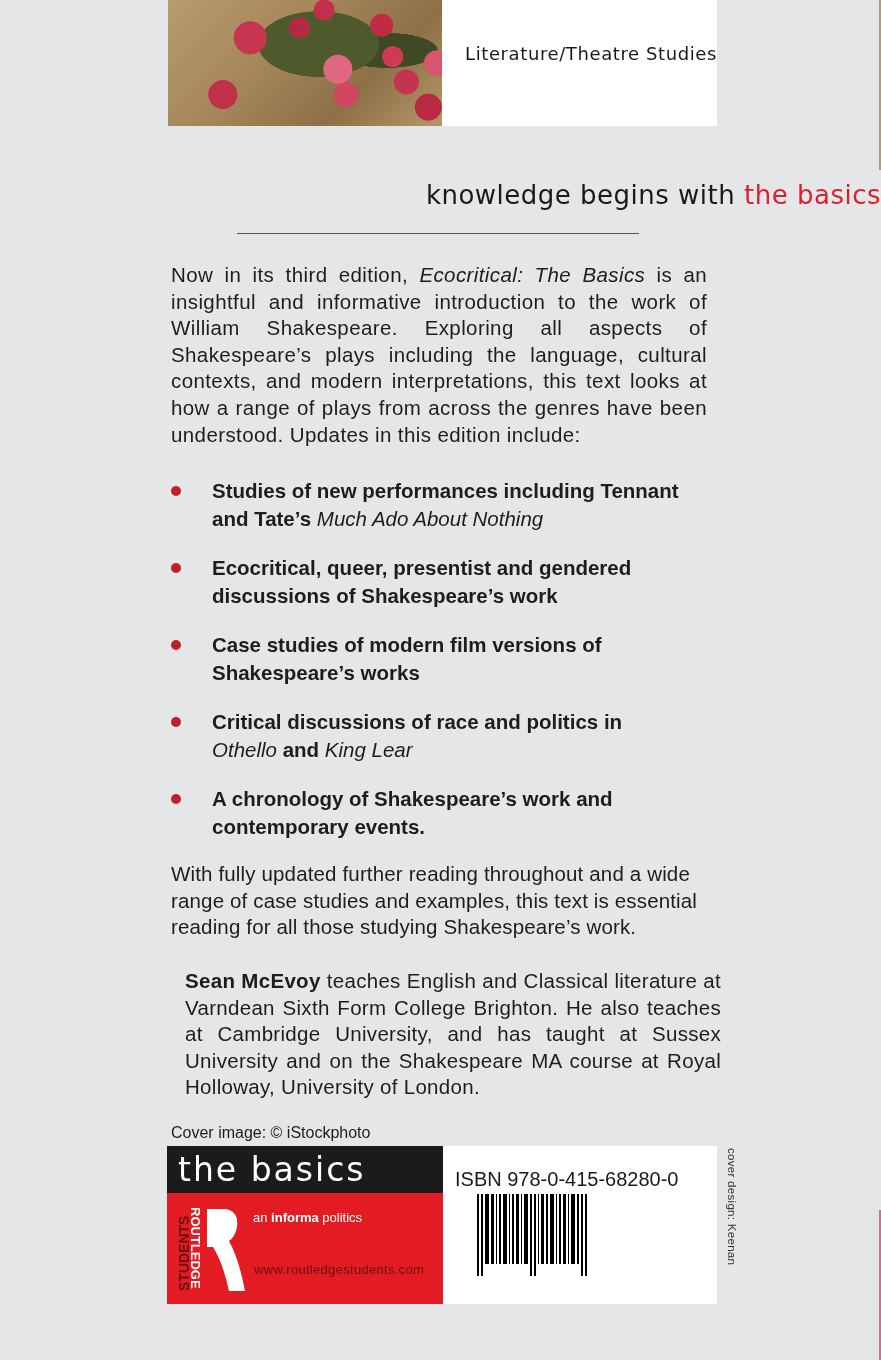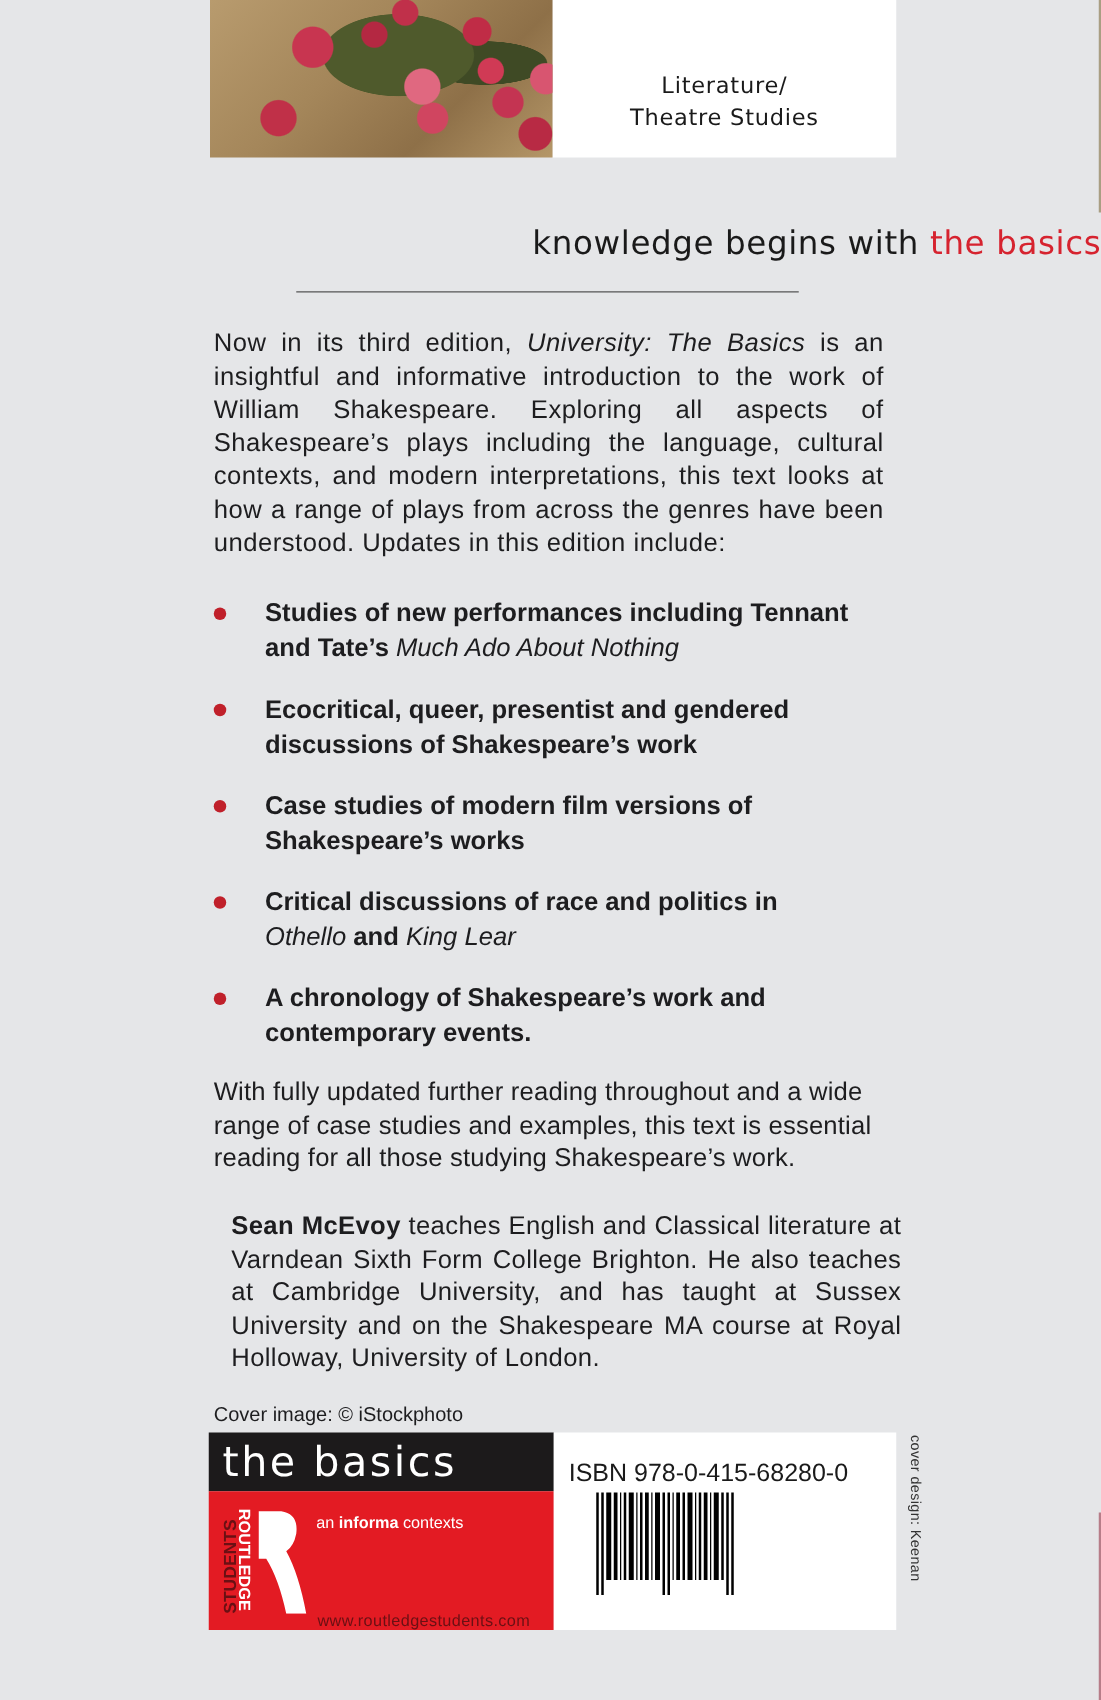--- a/index.html
+++ b/index.html
@@ -24,21 +24,21 @@
       radial-gradient(circle at 87% 65%, #c43452 0 12px, transparent 13px),
       radial-gradient(circle at 95% 85%, #b82a44 0 13px, transparent 14px),
       radial-gradient(circle at 57% 8%, #c0304a 0 10px, transparent 11px),
       radial-gradient(circle at 98% 50%, #d85570 0 12px, transparent 13px),
       radial-gradient(ellipse at 55% 35%, #4f5a2c 0 60px, transparent 61px),
       radial-gradient(ellipse at 80% 40%, #3f4a25 0 50px, transparent 51px),
       linear-gradient(135deg, #b89b6e 0%, #a4865a 40%, #8e7048 70%, #b59768 100%);
   }
   .category-panel {
     width:275px; height:126px; background:#ffffff;
-    display:flex; flex-direction:column; align-items:center; justify-content:flex-end;
+    display:flex; flex-direction:row; align-items:center; justify-content:flex-end;
     padding-bottom:18px; box-sizing:border-box;
     font-family:"DejaVu Sans", sans-serif; font-size:18px; line-height:26px; letter-spacing:0.6px; color:#1a1a1a;
   }
   .tagline {
     position:absolute; top:180px; left:0; width:881px; text-align:right;
     font-family:"DejaVu Sans", sans-serif; font-size:26px; letter-spacing:0.5px; color:#1a1a1a;
   }
   .tagline .accent { color:#d6232f; }
   .rule { position:absolute; top:233px; left:237px; width:402px; height:1px; background:#555; }
   .intro {
@@ -52,21 +52,21 @@
   .para2 { position:absolute; left:171px; top:861px; width:536px; font-size:20.5px; line-height:26.6px; letter-spacing:0.15px; color:#1d1d1f; }
   .bio { position:absolute; left:185px; top:968px; width:536px; font-size:20.5px; line-height:26.6px; text-align:justify; letter-spacing:0.3px; color:#1d1d1f; }
   .credit { position:absolute; left:171px; top:1124px; font-size:16px; color:#1d1d1f; }
   .bottom-block { position:absolute; left:167px; top:1146px; width:550px; height:158px; display:flex; }
   .brand { width:276px; height:158px; display:flex; flex-direction:column; }
   .brand-top { height:47px; background:#1c1a1b; color:#fff; font-family:"DejaVu Sans", sans-serif; font-size:33px; letter-spacing:2px; padding-left:11px; line-height:47px; }
   .brand-bottom { flex:1; background:#e31b23; position:relative; }
   .routledge-logo { position:absolute; left:10px; top:14px; width:70px; height:84px; }
   .informa { position:absolute; left:86px; top:17px; color:#fff; font-size:13px; }
   .informa b { font-weight:bold; }
-  .url { position:absolute; left:87px; top:96px; color:#6a1014; font-size:13px; letter-spacing:0.3px; }
+  .url { position:absolute; left:87px; top:69px; color:#6a1014; font-size:13px; letter-spacing:0.3px; }
   .barcode-panel { width:274px; height:158px; background:#fff; position:relative; }
   .isbn { position:absolute; left:12px; top:22px; font-size:20px; color:#1a1a1a; }
   .bars { position:absolute; left:34px; top:48px; height:82px; display:flex; align-items:flex-start; }
   .bars span { display:block; background:#000; height:70px; margin-right:2px; }
   .bars span.long { height:82px; }
   .barnum { position:absolute; left:12px; top:106px; font-size:27px; color:#1a1a1a; background:transparent; }
   .barnum span { background:#fff; padding:0 1px; }
   .design-credit {
     position:absolute; left:718px; top:1148px; width:20px; height:160px;
     writing-mode:vertical-rl; font-size:11.5px; color:#333; letter-spacing:0.3px;
@@ -84,21 +84,21 @@
     <div>Theatre Studies</div>
   </div>
 </div>
 
 <div class="tagline">
   <span>knowledge begins with </span><span class="accent">the basics</span>
 </div>
 <div class="rule"></div>
 
 <div class="intro">
-  <span>Now in its third edition, </span><i>University: The Basics</i><span> is an insightful and informative introduction to the work of William Shakespeare. Exploring all aspects of Shakespeare’s plays including the language, cultural contexts, and modern interpretations, this text looks at how a range of plays from across the genres have been understood. Updates in this edition include:</span>
+  <span>Now in its third edition, </span><i>Ecocritical: The Basics</i><span> is an insightful and informative introduction to the work of William Shakespeare. Exploring all aspects of Shakespeare’s plays including the language, cultural contexts, and modern interpretations, this text looks at how a range of plays from across the genres have been understood. Updates in this edition include:</span>
 </div>
 
 <ul class="bullets">
   <li><span class="dot"></span><span>Studies of new performances including Tennant and Tate’s </span><i>Much Ado About Nothing</i></li>
   <li><span class="dot"></span><span>Ecocritical, queer, presentist and gendered discussions of Shakespeare’s work</span></li>
   <li><span class="dot"></span><span>Case studies of modern film versions of Shakespeare’s works</span></li>
   <li><span class="dot"></span><span>Critical discussions of race and politics in </span><br><i>Othello</i><span> and </span><i>King Lear</i></li>
   <li><span class="dot"></span><span>A chronology of Shakespeare’s work and contemporary events.</span></li>
 </ul>
 
@@ -113,21 +113,21 @@
 <div class="bottom-block">
   <div class="brand">
     <div class="brand-top">the basics</div>
     <div class="brand-bottom">
       <svg class="routledge-logo" viewBox="0 0 70 84">
         <text x="0" y="0" transform="translate(12,84) rotate(-90)" font-family="Liberation Sans, sans-serif" font-size="14" font-weight="bold" fill="#6a1014">STUDENTS</text>
         <text x="0" y="0" transform="translate(14,0) rotate(90)" font-family="Liberation Sans, sans-serif" font-size="13" font-weight="bold" fill="#ffffff">ROUTLEDGE</text>
         <path d="M30 2 L48 2 Q62 4 60 20 Q58 30 52 34 Q62 52 68 84 L52 84 Q46 56 36 40 L30 40 Z" fill="#ffffff"></path>
       </svg>
       <div class="informa">
-        <span>an </span><b>informa</b><span> contexts</span>
+        <span>an </span><b>informa</b><span> politics</span>
       </div>
       <div class="url">www.routledgestudents.com</div>
     </div>
   </div>
   <div class="barcode-panel">
     <div class="isbn">ISBN 978-0-415-68280-0</div>
     <div class="bars">
       <span class="long" style="width:2px"></span>
         <span class="long" style="width:2px"></span>
       <span style="width:4px"></span>

